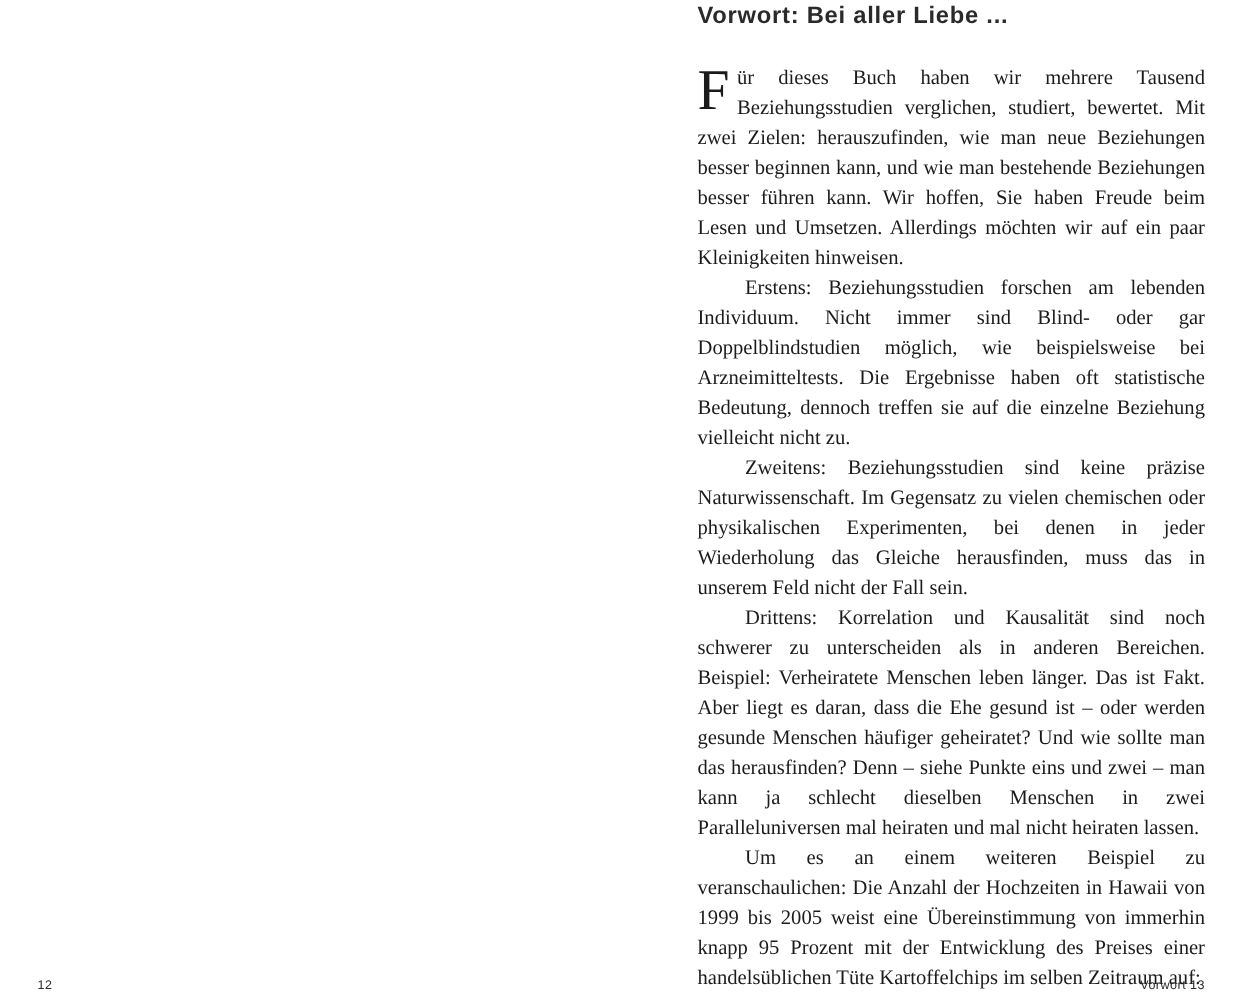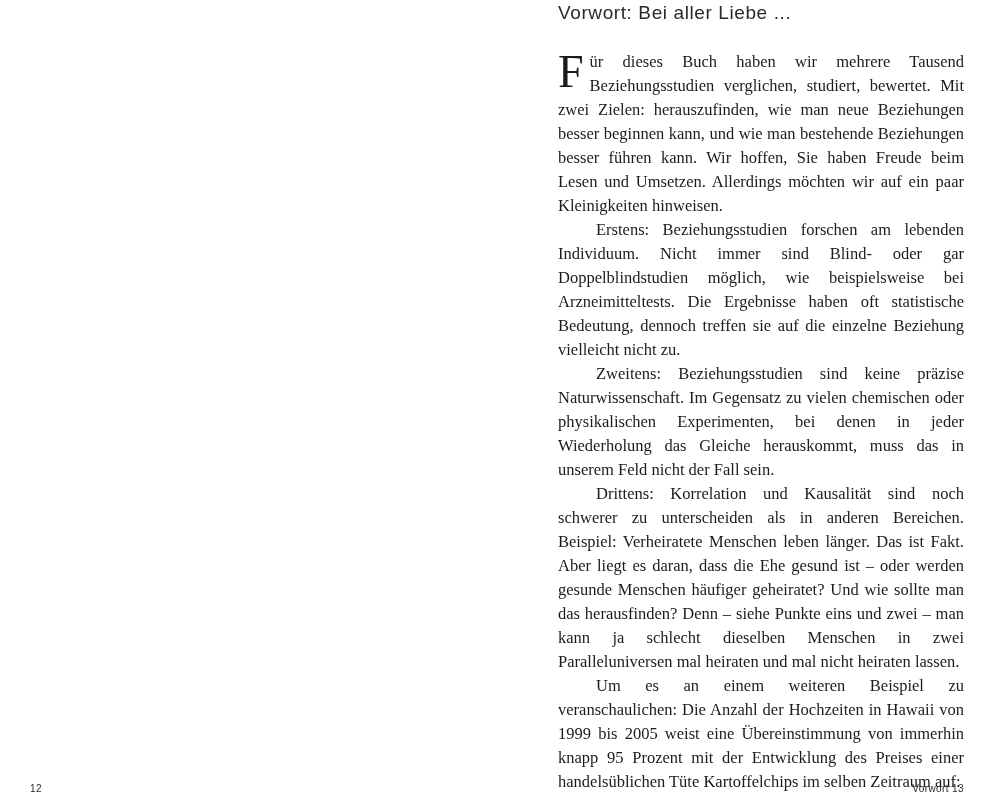--- a/index.html
+++ b/index.html
@@ -18,21 +18,21 @@
   .text-column {
     position: absolute;
     left: 558px;
     top: 0;
     width: 406px;
   }
   .heading {
     margin: 0;
     padding-top: 2px;
     font-family: "Liberation Sans", sans-serif;
-    font-weight: 400;
+    font-weight: 700;
     font-size: 19px;
     letter-spacing: 0.6px;
     color: #2a2a2a;
   }
   .body-text {
     margin-top: 26px;
     font-family: "Liberation Serif", "DejaVu Serif", serif;
     font-size: 16.5px;
     line-height: 24px;
     text-align: justify;
@@ -78,21 +78,21 @@
   <div class="text-column">
 
     <h1 class="heading">Vorwort: Bei aller Liebe ...</h1>
 
     <div class="body-text">
 
       <p><span class="dropcap">F</span><span>ür dieses Buch haben wir mehrere Tausend Beziehungsstudien verglichen, studiert, bewertet. Mit zwei Zielen: herauszufinden, wie man neue Beziehungen besser beginnen kann, und wie man bestehende Beziehungen besser führen kann. Wir hoffen, Sie haben Freude beim Lesen und Umsetzen. Allerdings möchten wir auf ein paar Kleinigkeiten hinweisen.</span></p>
 
       <p class="indented">Erstens: Beziehungsstudien forschen am lebenden Individuum. Nicht immer sind Blind- oder gar Doppelblindstudien möglich, wie beispielsweise bei Arzneimitteltests. Die Ergebnisse haben oft statistische Bedeutung, dennoch treffen sie auf die einzelne Beziehung vielleicht nicht zu.</p>
 
-      <p class="indented">Zweitens: Beziehungsstudien sind keine präzise Naturwissenschaft. Im Gegensatz zu vielen chemischen oder physikalischen Experimenten, bei denen in jeder Wiederholung das Gleiche herauskommt, muss das in unserem Feld nicht der Fall sein.</p>
+      <p class="indented">Zweitens: Beziehungsstudien sind keine präzise Naturwissenschaft. Im Gegensatz zu vielen chemischen oder physikalischen Experimenten, bei denen in jeder Wiederholung das Gleiche herausfinden, muss das in unserem Feld nicht der Fall sein.</p>
 
       <p class="indented">Drittens: Korrelation und Kausalität sind noch schwerer zu unterscheiden als in anderen Bereichen. Beispiel: Verheiratete Menschen leben länger. Das ist Fakt. Aber liegt es daran, dass die Ehe gesund ist – oder werden gesunde Menschen häufiger geheiratet? Und wie sollte man das herausfinden? Denn – siehe Punkte eins und zwei – man kann ja schlecht dieselben Menschen in zwei Paralleluniversen mal heiraten und mal nicht heiraten lassen.</p>
 
       <p class="indented">Um es an einem weiteren Beispiel zu veranschaulichen: Die Anzahl der Hochzeiten in Hawaii von 1999 bis 2005 weist eine Übereinstimmung von immerhin knapp 95 Prozent mit der Entwicklung des Preises einer handelsüblichen Tüte Kartoffelchips im selben Zeitraum auf:</p>
 
     </div>
   </div>
 
   <div class="folio folio-left">12</div>
 

